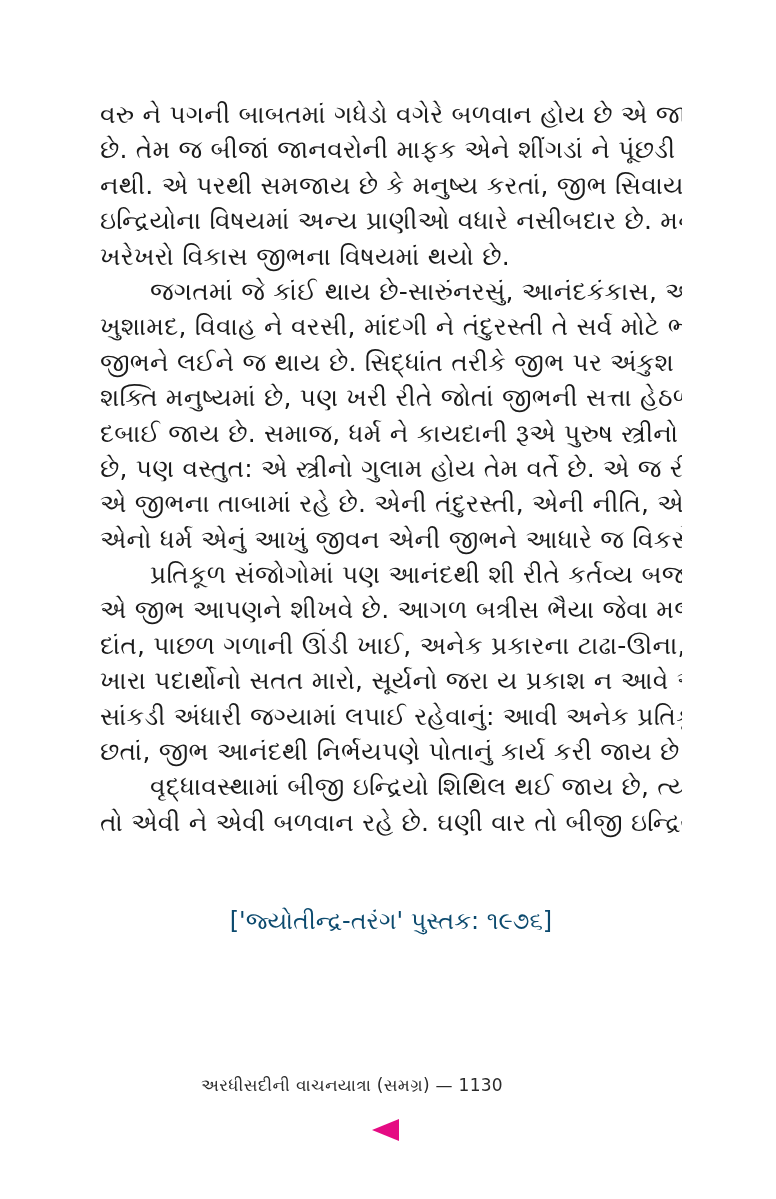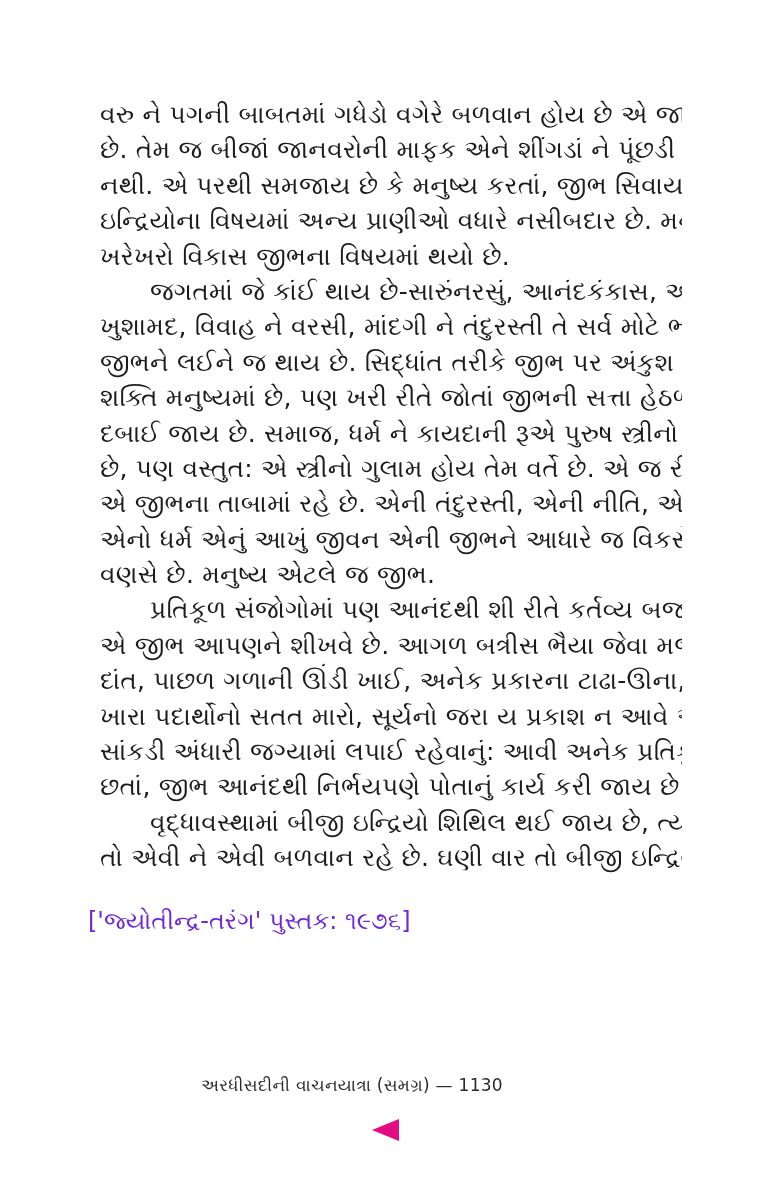--- a/index.html
+++ b/index.html
@@ -38,27 +38,27 @@
   }
   .line.last {
     text-align: right;
     text-align-last: left;
   }
   .para.indent .line.first {
     padding-left: 50px;
   }
   .citation {
     position: absolute;
-    left: 88px;
+    left: 100px;
     top: 903px;
     width: 582px;
     font-size: 24px;
     line-height: 36px;
-    color: #6d28d9;
-    text-align: left;
+    color: #0c4a6e;
+    text-align: center;
   }
   .footer {
     position: absolute;
     left: 0;
     top: 1075px;
     width: 704px;
     text-align: center;
     font-size: 17px;
     color: #2a2a2a;
     letter-spacing: 0.3px;
@@ -90,21 +90,20 @@
       </div>
       <div class="para indent">
         <div class="line first">જગતમાં જે કાંઈ થાય છે-સારુંનરસું, આનંદકંકાસ, આત્મશ્લાઘા,</div>
         <div class="line">ખુશામદ, વિવાહ ને વરસી, માંદગી ને તંદુરસ્તી તે સર્વ મોટે ભાગે</div>
         <div class="line">જીભને લઈને જ થાય છે. સિદ્ધાંત તરીકે જીભ પર અંકુશ રાખવાની</div>
         <div class="line">શક્તિ મનુષ્યમાં છે, પણ ખરી રીતે જોતાં જીભની સત્તા હેઠળ એ</div>
         <div class="line">દબાઈ જાય છે. સમાજ, ધર્મ ને કાયદાની રૂએ પુરુષ સ્ત્રીનો સ્વામી</div>
         <div class="line">છે, પણ વસ્તુત: એ સ્ત્રીનો ગુલામ હોય તેમ વર્તે છે. એ જ રીતે</div>
         <div class="line">એ જીભના તાબામાં રહે છે. એની તંદુરસ્તી, એની નીતિ, એનો વિવેક,</div>
         <div class="line">એનો ધર્મ એનું આખું જીવન એની જીભને આધારે જ વિકસે છે કે</div>
-        <div class="line last">વણસે છે. મનુષ્ય એટલે જ જીભ.</div>
       </div>
       <div class="para indent">
         <div class="line first">પ્રતિકૂળ સંજોગોમાં પણ આનંદથી શી રીતે કર્તવ્ય બજાવ્યા જવાય,</div>
         <div class="line">એ જીભ આપણને શીખવે છે. આગળ બત્રીસ ભૈયા જેવા મજબૂત</div>
         <div class="line">દાંત, પાછળ ગળાની ઊંડી ખાઈ, અનેક પ્રકારના ટાઢા-ઊના, તીખા-</div>
         <div class="line">ખારા પદાર્થોનો સતત મારો, સૂર્યનો જરા ય પ્રકાશ ન આવે એવી</div>
         <div class="line">સાંકડી અંધારી જગ્યામાં લપાઈ રહેવાનું: આવી અનેક પ્રતિકૂળતાઓ</div>
         <div class="line last">છતાં, જીભ આનંદથી નિર્ભયપણે પોતાનું કાર્ય કરી જાય છે.</div>
       </div>
       <div class="para indent">

